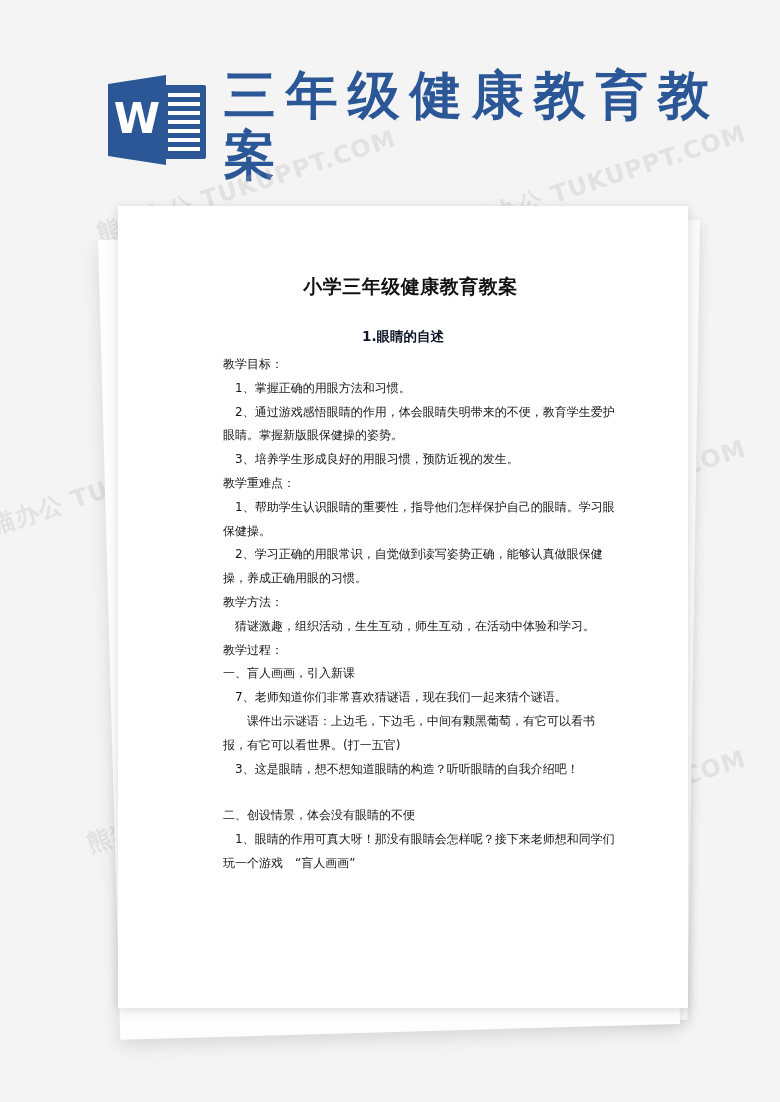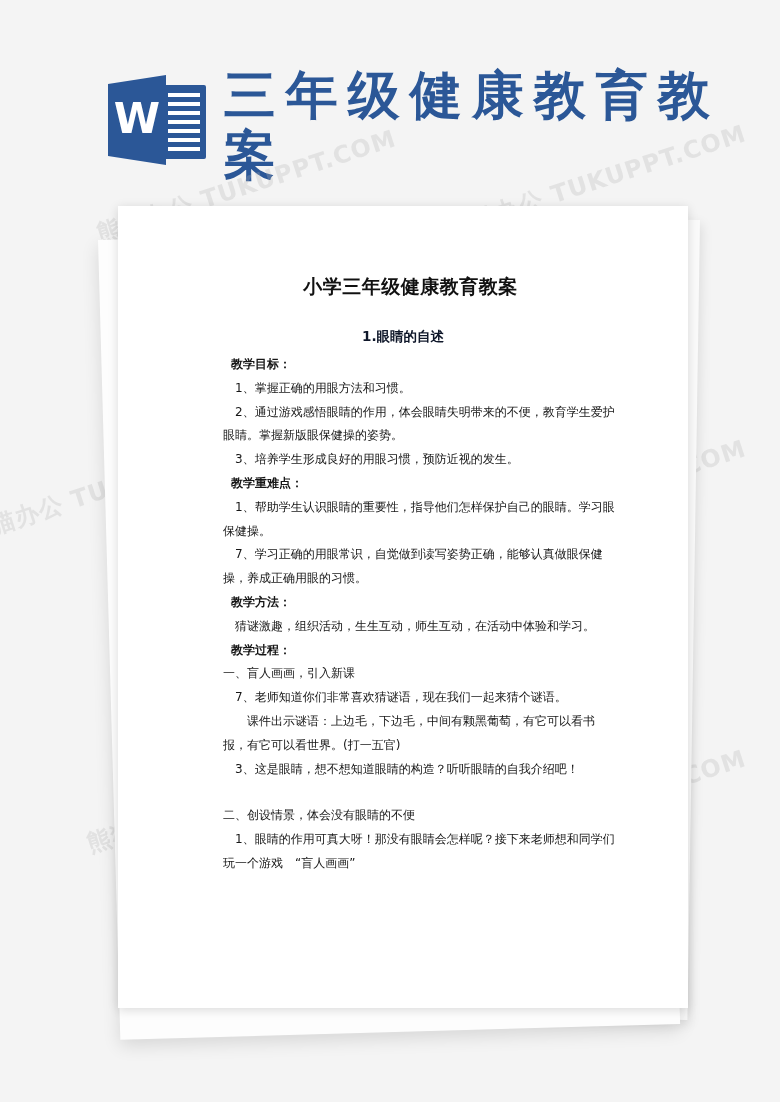--- a/index.html
+++ b/index.html
@@ -66,21 +66,21 @@
     }
     .doc-subtitle {
       position: absolute; left: 0; right: 0; top: 122px; text-align: center;
       font-size: 13.5px; font-weight: bold; color: #0f172a;
     }
     .body {
       position: absolute; left: 105px; top: 147px; width: 395px;
       font-size: 12px; line-height: 23.8px; color: #161616;
     }
     .body p { margin: 0; }
-    .body .h { font-weight: bold; margin-left: 8px; }
+    .body .h { font-weight: normal; }
     .body .ind1 { text-indent: 12px; }
     .body .ind2 { text-indent: 24px; }
     .body .gap { height: 23px; }
   </style>
 </head>
 <body>
 
 <div class="canvas">
 
   <div class="header">
@@ -113,21 +113,21 @@
     <div class="doc-title">小学三年级健康教育教案</div>
     <div class="doc-subtitle">1.眼睛的自述</div>
 
     <div class="body">
       <p class="h">教学目标：</p>
       <p class="ind1">1、掌握正确的用眼方法和习惯。</p>
       <p class="ind1">2、通过游戏感悟眼睛的作用，体会眼睛失明带来的不便，教育学生爱护眼睛。掌握新版眼保健操的姿势。</p>
       <p class="ind1">3、培养学生形成良好的用眼习惯，预防近视的发生。</p>
       <p class="h">教学重难点：</p>
       <p class="ind1">1、帮助学生认识眼睛的重要性，指导他们怎样保护自己的眼睛。学习眼保健操。</p>
-      <p class="ind1">7、学习正确的用眼常识，自觉做到读写姿势正确，能够认真做眼保健操，养成正确用眼的习惯。</p>
+      <p class="ind1">2、学习正确的用眼常识，自觉做到读写姿势正确，能够认真做眼保健操，养成正确用眼的习惯。</p>
       <p class="h">教学方法：</p>
       <p class="ind1">猜谜激趣，组织活动，生生互动，师生互动，在活动中体验和学习。</p>
       <p class="h">教学过程：</p>
       <p>一、盲人画画，引入新课</p>
       <p class="ind1">7、老师知道你们非常喜欢猜谜语，现在我们一起来猜个谜语。</p>
       <p class="ind2">课件出示谜语：上边毛，下边毛，中间有颗黑葡萄，有它可以看书报，有它可以看世界。(打一五官)</p>
       <p class="ind1">3、这是眼睛，想不想知道眼睛的构造？听听眼睛的自我介绍吧！</p>
       <div class="gap"></div>
       <p>二、创设情景，体会没有眼睛的不便</p>
       <p class="ind1">1、眼睛的作用可真大呀！那没有眼睛会怎样呢？接下来老师想和同学们玩一个游戏　“盲人画画”</p>

